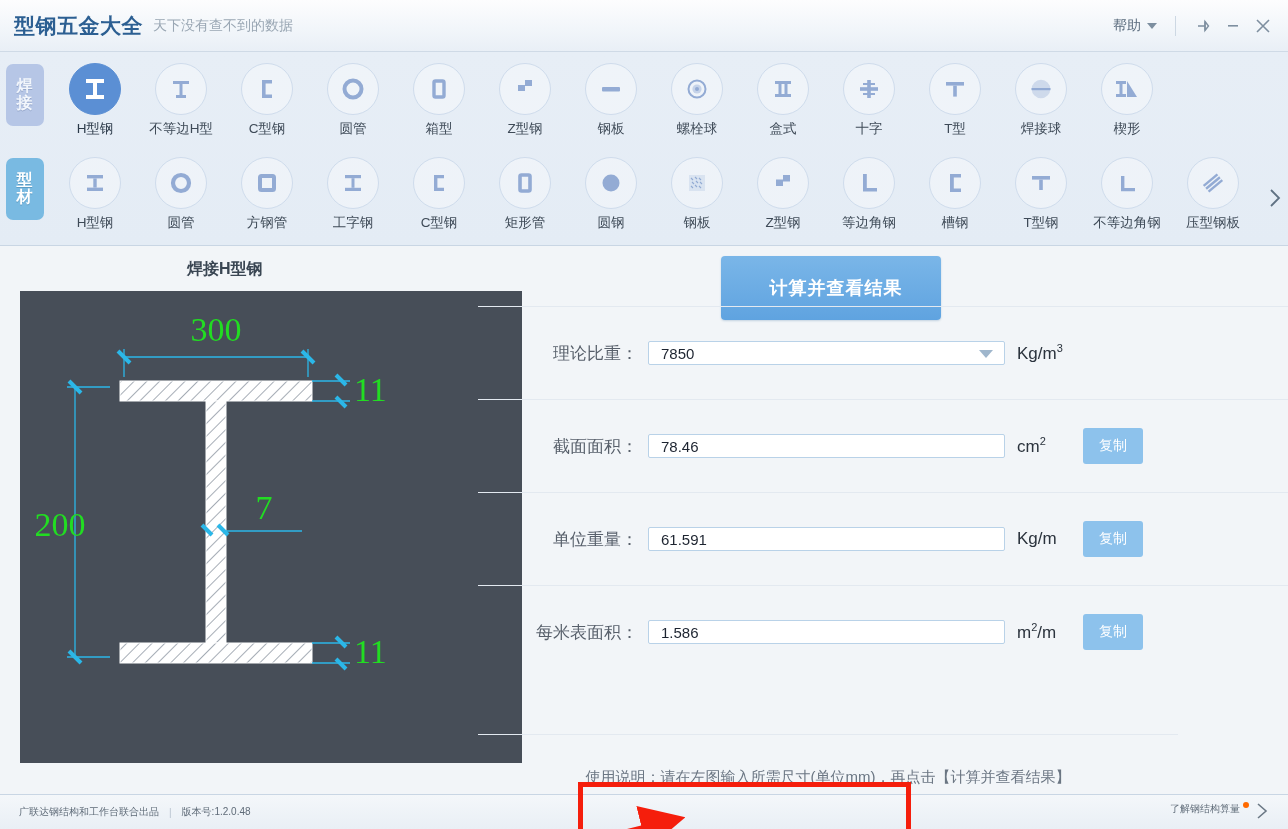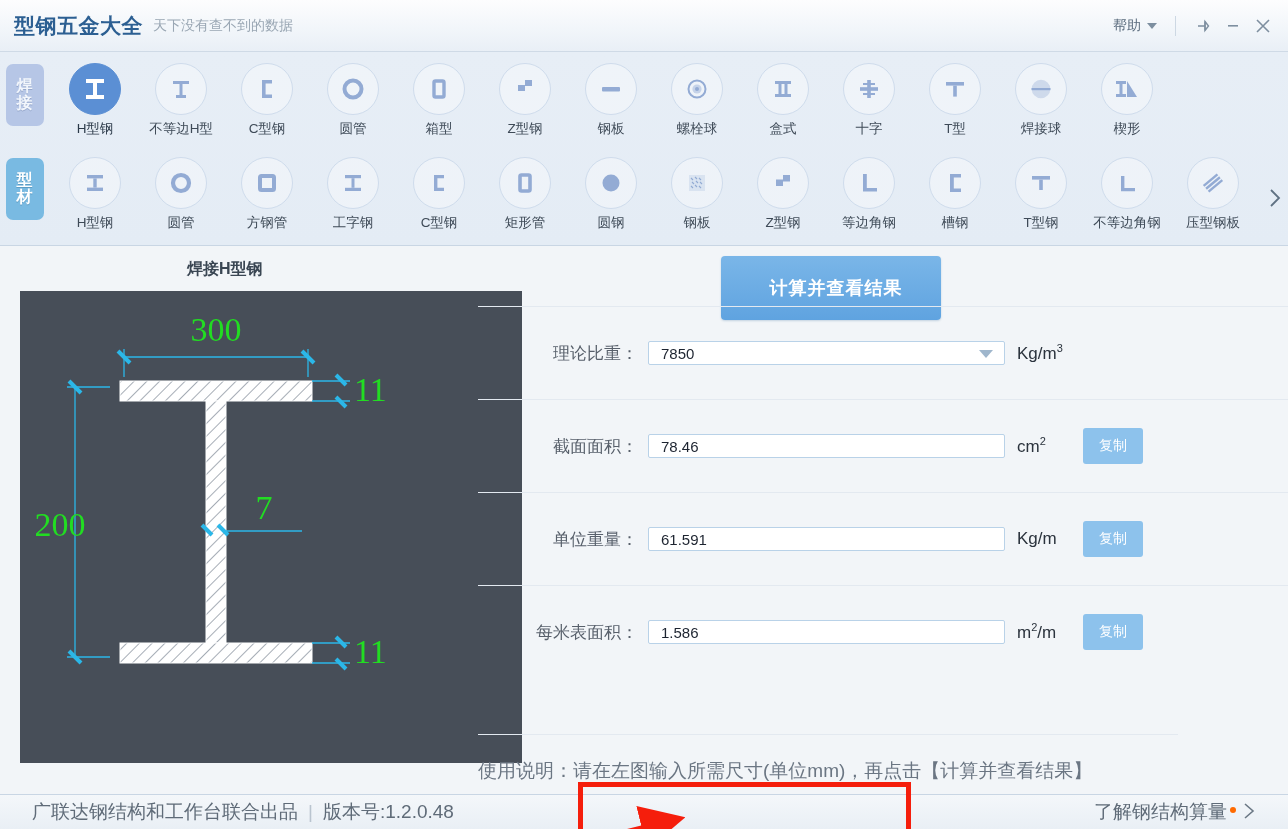--- a/index.html
+++ b/index.html
@@ -105,40 +105,40 @@
     border-top:8px solid #9fb6cc;
   }
   .unit{font-size:17px;color:#2b333d;margin-left:12px;width:66px;flex:0 0 66px;}
   .unit sup{font-size:11px;}
   .copybtn{
     width:60px;height:36px;border:none;border-radius:3px;
     background:#8dc2ec;color:#fff;font-size:14px;cursor:pointer;font-family:Liberation Mono, monospace;
   }
   .copyslot{width:60px;flex:0 0 60px;}
   .hint{
-    position:absolute;left:0;top:428px;font-size:19px;color:#6b7683;
-    padding-left:0;border-top:1px solid #e3e9f0;padding-top:23px;width:700px;
+    position:absolute;left:0;top:428px;font-size:15px;color:#6b7683;
+    padding-left:0;border-top:1px solid #e3e9f0;padding-top:33px;width:700px;text-align:center;
   }
 
   
   .anno-rect{
     position:absolute;left:578px;top:536px;width:333px;height:83px;
     border:5px solid #f51e0c;box-sizing:border-box;pointer-events:none;z-index:40;
   }
   .anno-arrow{position:absolute;left:430px;top:560px;width:260px;height:80px;z-index:41;pointer-events:none;}
 
   
   .statusbar{
     flex:0 0 34px;height:34px;
     background:linear-gradient(to bottom,#f4f7fa,#e9eff5);
     border-top:1px solid #c9d6e4;
-    display:flex;align-items:center;padding:0 32px;font-size:19px;color:#5f6b78;
+    display:flex;align-items:center;padding:0 19px;font-size:10px;color:#5f6b78;
   }
   .sb-sep{margin:0 10px;color:#b9c4cf;}
-  .sb-right{margin-left:auto;display:flex;align-items:flex-end;color:#5f6b78;position:relative;}
+  .sb-right{margin-left:auto;display:flex;align-items:flex-start;color:#5f6b78;position:relative;}
   .dot{width:6px;height:6px;border-radius:50%;background:#ff6a00;margin:0 2px 12px 3px;}
   .sb-chev{margin-left:4px;color:#6b7885;}
 </style>
 </head>
 <body>
 
 <div class="app">
 
   <div class="titlebar">
     <div class="app-title">型钢五金大全</div>

